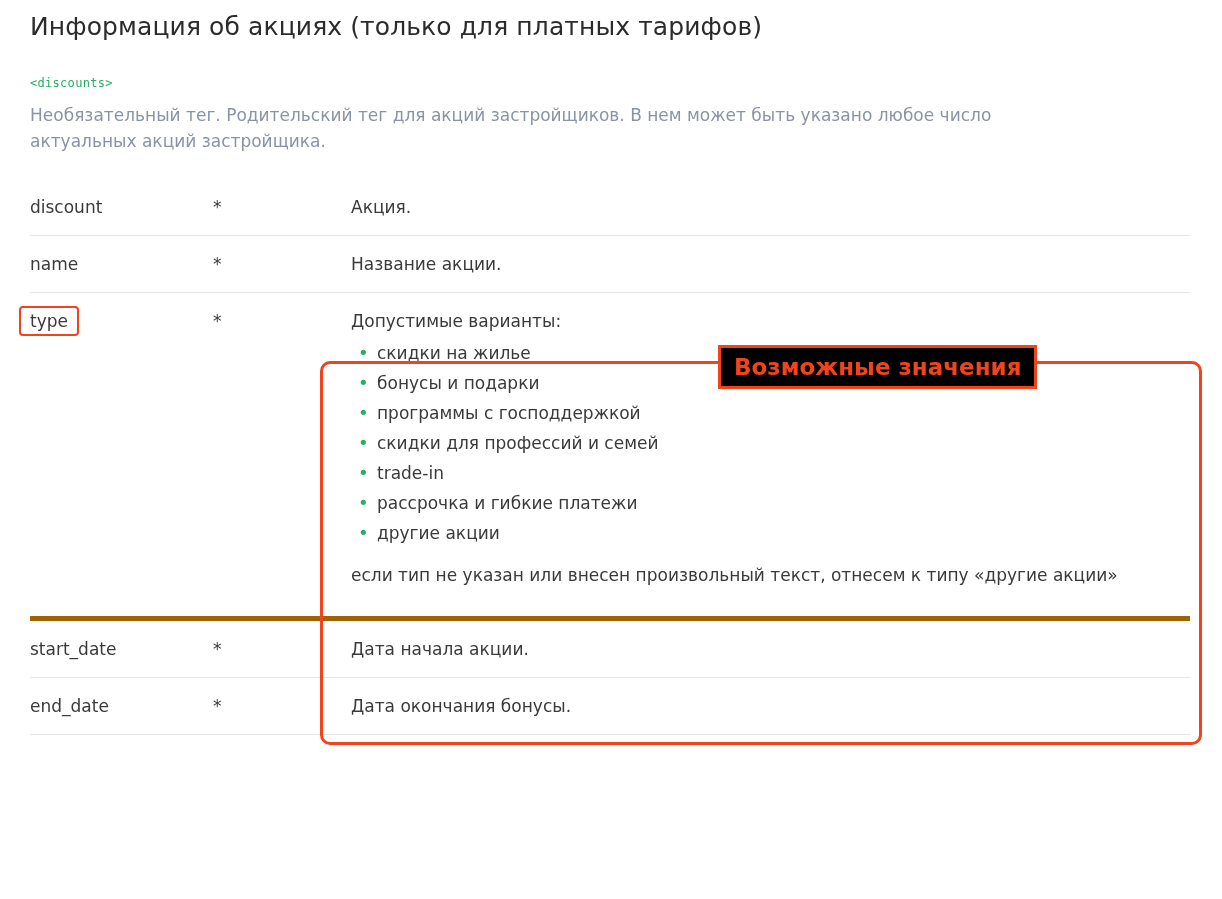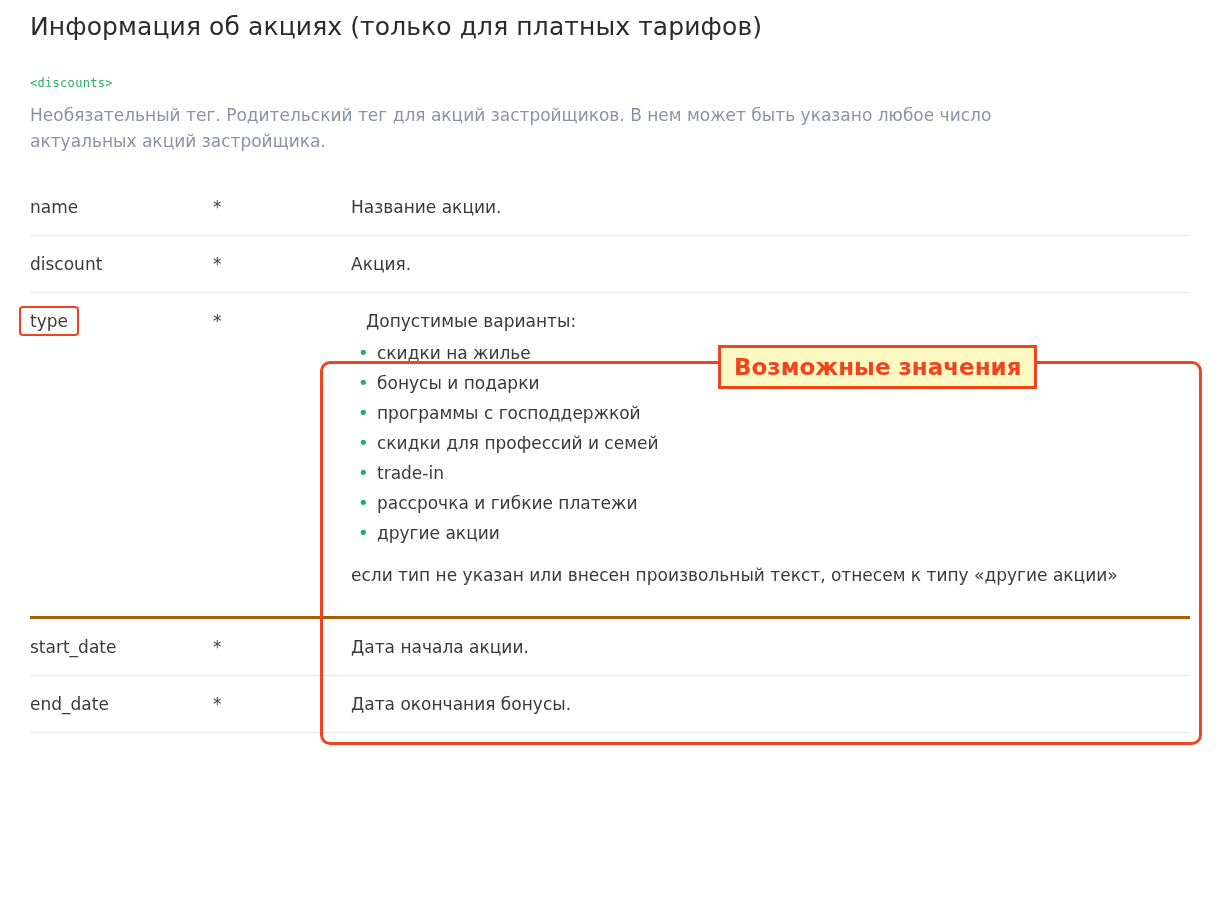--- a/index.html
+++ b/index.html
@@ -61,35 +61,35 @@
   td.col-req {
     width: 130px;
     color: #f2795b;
     font-size: 17px;
     padding-left: 3px;
   }
   td.col-desc {
     padding-left: 6px;
   }
   tr.row-type td {
-    border-bottom: 3px solid #a16207;
+    border-bottom: 5px solid #a16207;
     padding-bottom: 28px;
   }
   .field-name {
     display: inline-block;
   }
   .field-name.highlight {
     border: 2px solid #f0441f;
     border-radius: 4px;
     padding: 3px 9px;
     margin-left: -11px;
     margin-top: -5px;
   }
   .allowed-intro {
-    margin: 0 0 12px 15px;
+    margin: 0 0 12px 0;
   }
   ul.values {
     list-style: none;
     margin: 0 0 10px 4px;
     padding: 0;
   }
   ul.values li {
     position: relative;
     padding-left: 22px;
     margin-bottom: 10px;
@@ -119,21 +119,21 @@
     border: 3px solid #f0441f;
     border-radius: 10px;
     box-sizing: border-box;
     pointer-events: none;
   }
   .annotation-label {
     position: absolute;
     left: 718px;
     top: 345px;
     border: 3px solid #f0441f;
-    background: #fef9c3;
+    background: #000000;
     color: #f0441f;
     font-weight: bold;
     font-size: 23px;
     padding: 6px 13px;
     box-sizing: border-box;
     white-space: nowrap;
   }
 </style>
 </head>
 <body>
@@ -143,32 +143,32 @@
   <h1 class="page-title">Информация об акциях (только для платных тарифов)</h1>
 
   <div class="tag-name">&lt;discounts&gt;</div>
 
   <p class="tag-desc">Необязательный тег. Родительский тег для акций застройщиков. В нем может быть указано любое число актуальных акций застройщика.</p>
 
   <table class="spec">
     <tbody>
       <tr>
         <td class="col-field">
+          <span class="field-name">discount</span>
+        </td>
+        <td class="col-req">*</td>
+        <td class="col-desc">Акция.</td>
+      </tr>
+
+      <tr>
+        <td class="col-field">
           <span class="field-name">name</span>
         </td>
         <td class="col-req">*</td>
         <td class="col-desc">Название акции.</td>
-      </tr>
-
-      <tr>
-        <td class="col-field">
-          <span class="field-name">discount</span>
-        </td>
-        <td class="col-req">*</td>
-        <td class="col-desc">Акция.</td>
       </tr>
 
       <tr class="row-type">
         <td class="col-field">
           <span class="field-name highlight">type</span>
         </td>
         <td class="col-req">*</td>
         <td class="col-desc">
           <div class="allowed-intro">Допустимые варианты:</div>
           <ul class="values">

